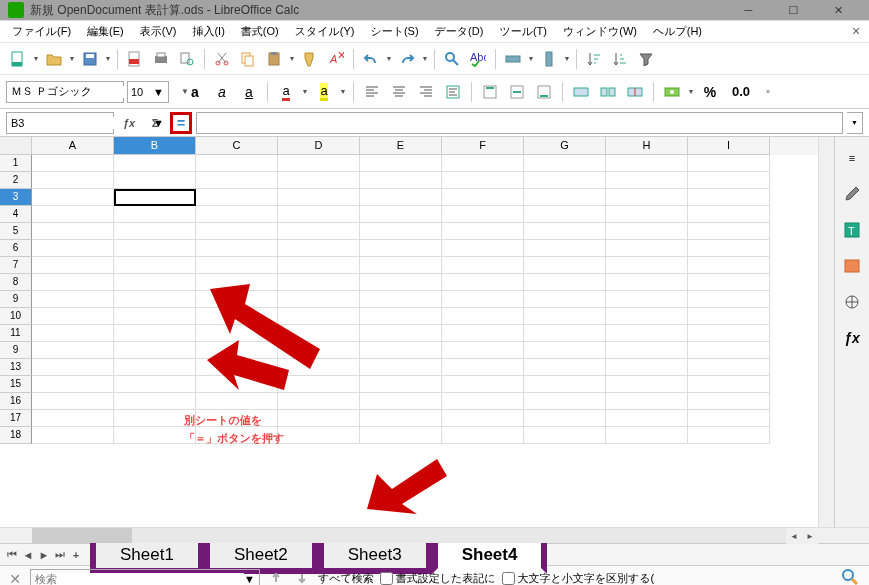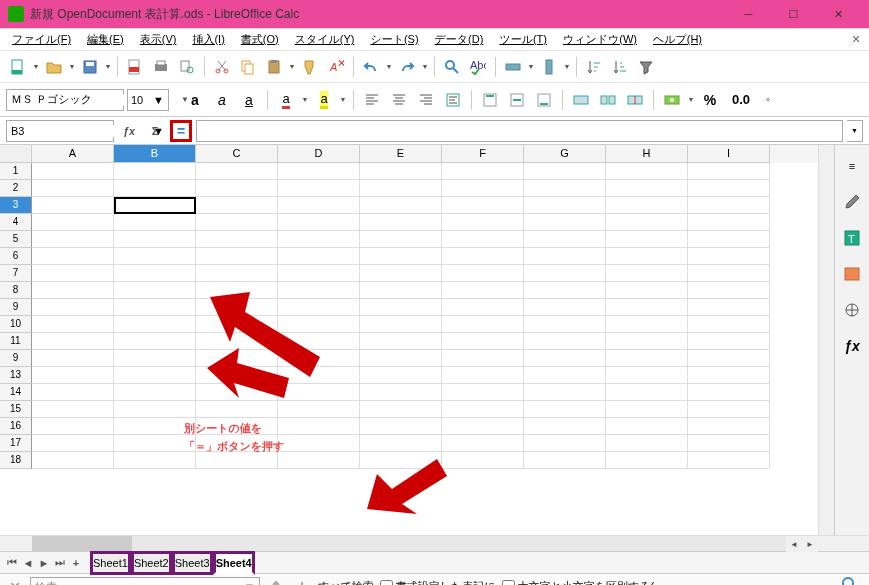--- a/index.html
+++ b/index.html
@@ -1,26 +1,26 @@
 <!DOCTYPE html>
 <html><head>
 <meta charset="utf-8">
 <style>
 * { margin: 0; padding: 0; box-sizing: border-box; font-family: "MS PGothic", sans-serif; font-size: 11px; }
 body { width: 869px; height: 585px; background: #fff; position: relative; overflow: hidden; }
 
 
-.titlebar { height: 29px; background: #ec4899; border-bottom: 1px solid #ddd; display: flex; align-items: center; padding: 0 8px; }
+.titlebar { height: 21px; background: #a3a3a3; border-bottom: 1px solid #ddd; display: flex; align-items: center; padding: 0 8px; }
 .titlebar .app-icon { width: 16px; height: 16px; background: #18a303; margin-right: 6px; border-radius: 2px; }
 .titlebar .title { flex: 1; color: #333; font-size: 12px; }
 .titlebar .winbtn { width: 45px; height: 29px; display: flex; align-items: center; justify-content: center; color: #333; cursor: pointer; }
 
 
 .menubar { height: 22px; display: flex; align-items: center; padding: 0 4px; border-bottom: 1px solid #e5e5e5; }
-.menubar .item { padding: 2px 8px; cursor: pointer; text-decoration: underline; }
+.menubar .item { padding: 2px 8px; cursor: pointer; }
 .menubar .close-doc { margin-left: auto; width: 18px; text-align: center; color: #666; cursor: pointer; }
 
 
 .toolbar { height: 32px; display: flex; align-items: center; padding: 3px 6px; gap: 2px; border-bottom: 1px solid #e5e5e5; }
 .toolbar2 { height: 34px; display: flex; align-items: center; padding: 3px 6px; gap: 3px; border-bottom: 1px solid #ccc; }
 .tbtn { width: 24px; height: 24px; display: flex; align-items: center; justify-content: center; border: 1px solid transparent; cursor: pointer; position: relative; }
 .tbtn svg { width: 16px; height: 16px; }
 .tsep { width: 1px; height: 20px; background: #ccc; margin: 0 3px; }
 .tdrop { width: 8px; display: flex; align-items: center; justify-content: center; font-size: 7px; color: #555; cursor: pointer; }
 
@@ -64,21 +64,21 @@
 
 .vscroll { width: 16px; background: #f0f0f0; border-left: 1px solid #ddd; }
 .hscroll-row { height: 16px; display: flex; background: #f0f0f0; border-top: 1px solid #ddd; }
 .hscroll-track { flex: 1; background: #e8e8e8; position: relative; }
 .hscroll-thumb { position: absolute; left: 0; width: 100px; height: 100%; background: #ccc; }
 .scroll-arrow { width: 16px; height: 16px; display: flex; align-items: center; justify-content: center; font-size: 8px; color: #555; background: #f0f0f0; }
 
 
 .sheettabs { height: 22px; display: flex; align-items: center; border-top: 1px solid #ccc; background: #f5f5f5; padding: 0 4px; }
 .sheettabs .nav { width: 16px; text-align: center; cursor: pointer; color: #555; }
-.sheettabs .tab { padding: 3px 0; border: 3px solid #701a75; background: #eee; cursor: pointer; font-size: 11px; }
+.sheettabs .tab { padding: 3px 24px; border: 6px solid #701a75; background: #eee; cursor: pointer; font-size: 17px; }
 .sheettabs .tab.active { background: #fff; border-bottom-color: #fff; font-weight: bold; }
 
 
 .findbar { height: 26px; display: flex; align-items: center; padding: 0 6px; gap: 6px; border-top: 1px solid #ccc; background: #fafafa; }
 .findbar .closex { width: 18px; text-align: center; color: #888; cursor: pointer; font-size: 14px; }
 .findbar .searchbox { width: 230px; height: 20px; border: 1px solid #aaa; display: flex; align-items: center; padding: 0 4px; }
 .findbar .searchbox input { border: none; flex: 1; outline: none; }
 .findbar .nav { width: 20px; text-align: center; color: #999; }
 .findbar .chk { display: flex; align-items: center; gap: 3px; }
 .findbar .tb { width: 22px; height: 22px; margin-left: auto; }
@@ -520,32 +520,20 @@
           <div class="cell"></div>
           <div class="cell"></div>
           <div class="cell"></div>
           <div class="cell"></div>
           <div class="cell"></div>
           <div class="cell"></div>
           <div class="cell"></div>
         </div>
         <div class="row">
           <div class="rowhdr">13</div>
-          <div class="cell"></div>
-          <div class="cell"></div>
-          <div class="cell"></div>
-          <div class="cell"></div>
-          <div class="cell"></div>
-          <div class="cell"></div>
-          <div class="cell"></div>
-          <div class="cell"></div>
-          <div class="cell"></div>
-        </div>
-        <div class="row">
-          <div class="rowhdr">14</div>
           <div class="cell"></div>
           <div class="cell"></div>
           <div class="cell"></div>
           <div class="cell"></div>
           <div class="cell"></div>
           <div class="cell"></div>
           <div class="cell"></div>
           <div class="cell"></div>
           <div class="cell"></div>
         </div>

